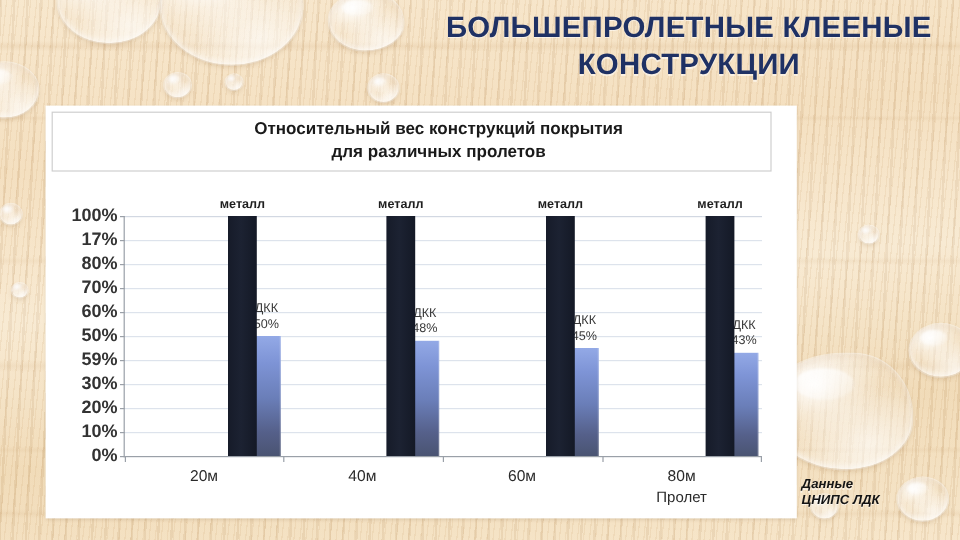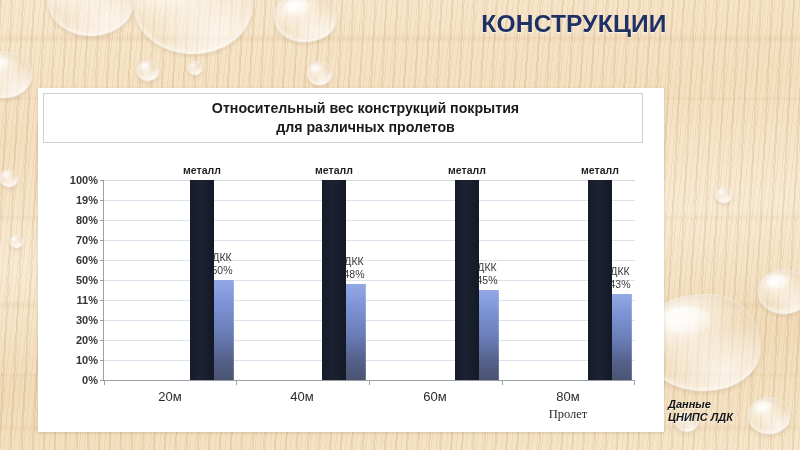--- a/index.html
+++ b/index.html
@@ -134,21 +134,21 @@
     height: 1px;
     background: #dde3ec;
   }
   .gridline.top { background: #d2d8e2; }
 
   .ytick {
     position: absolute;
     right: 100%;
     margin-right: 6px;
     transform: translateY(-50%);
-    font-size: 11px;
+    font-size: 15px;
     font-weight: bold;
     color: #333333;
     white-space: nowrap;
   }
   .ytickmark {
     position: absolute;
     left: -4px;
     width: 4px;
     height: 1px;
     background: #9aa0a8;
@@ -206,21 +206,20 @@
     white-space: nowrap;
   }
   #axis-title {
     position: absolute;
     top: 100%;
     margin-top: 27px;
     transform: translateX(-50%);
     font-size: 12.5px;
     color: #2b2b2b;
     white-space: nowrap;
-    font-family: Liberation Serif, serif;
   }
 
   
   #source-note {
     position: absolute;
     left: 668px;
     top: 398px;
     width: 128px;
     color: #141414;
     font-weight: bold;
@@ -252,61 +251,62 @@
   <div class="drop" style="left:0px;top:170px;width:18px;height:17px;"></div>
   <div class="drop" style="left:10px;top:236px;width:13px;height:12px;"></div>
   <div class="drop" style="left:610px;top:301px;width:18px;height:16px;"></div>
   <div class="drop" style="left:640px;top:295px;width:120px;height:96px;border-radius:54% 42% 48% 56%/46% 56% 44% 54%;"></div>
   <div class="drop" style="left:758px;top:270px;width:52px;height:44px;"></div>
   <div class="drop" style="left:676px;top:412px;width:22px;height:20px;"></div>
   <div class="drop" style="left:748px;top:398px;width:42px;height:36px;"></div>
   <div class="drop" style="left:716px;top:188px;width:16px;height:15px;"></div>
 
   <div id="title">
+    <div>БОЛЬШЕПРОЛЕТНЫЕ КЛЕЕНЫЕ</div>
     <div>КОНСТРУКЦИИ</div>
   </div>
 
   <div id="chart-panel">
 
     <div id="chart-title-box">
       <div id="chart-title">
         <div>Относительный вес конструкций покрытия</div>
         <div>для различных пролетов</div>
       </div>
     </div>
 
     <div id="plot">
 
       <div class="gridline top" style="top:0px;"></div>
       <div class="ytickmark" style="top:0px;"></div>
       <div class="ytick" style="top:0px;">100%</div>
 
       <div class="gridline" style="top:20px;"></div>
       <div class="ytickmark" style="top:20px;"></div>
-      <div class="ytick" style="top:20px;">19%</div>
+      <div class="ytick" style="top:20px;">17%</div>
 
       <div class="gridline" style="top:40px;"></div>
       <div class="ytickmark" style="top:40px;"></div>
       <div class="ytick" style="top:40px;">80%</div>
 
       <div class="gridline" style="top:60px;"></div>
       <div class="ytickmark" style="top:60px;"></div>
       <div class="ytick" style="top:60px;">70%</div>
 
       <div class="gridline" style="top:80px;"></div>
       <div class="ytickmark" style="top:80px;"></div>
       <div class="ytick" style="top:80px;">60%</div>
 
       <div class="gridline" style="top:100px;"></div>
       <div class="ytickmark" style="top:100px;"></div>
       <div class="ytick" style="top:100px;">50%</div>
 
       <div class="gridline" style="top:120px;"></div>
       <div class="ytickmark" style="top:120px;"></div>
-      <div class="ytick" style="top:120px;">11%</div>
+      <div class="ytick" style="top:120px;">59%</div>
 
       <div class="gridline" style="top:140px;"></div>
       <div class="ytickmark" style="top:140px;"></div>
       <div class="ytick" style="top:140px;">30%</div>
 
       <div class="gridline" style="top:160px;"></div>
       <div class="ytickmark" style="top:160px;"></div>
       <div class="ytick" style="top:160px;">20%</div>
 
       <div class="gridline" style="top:180px;"></div>

